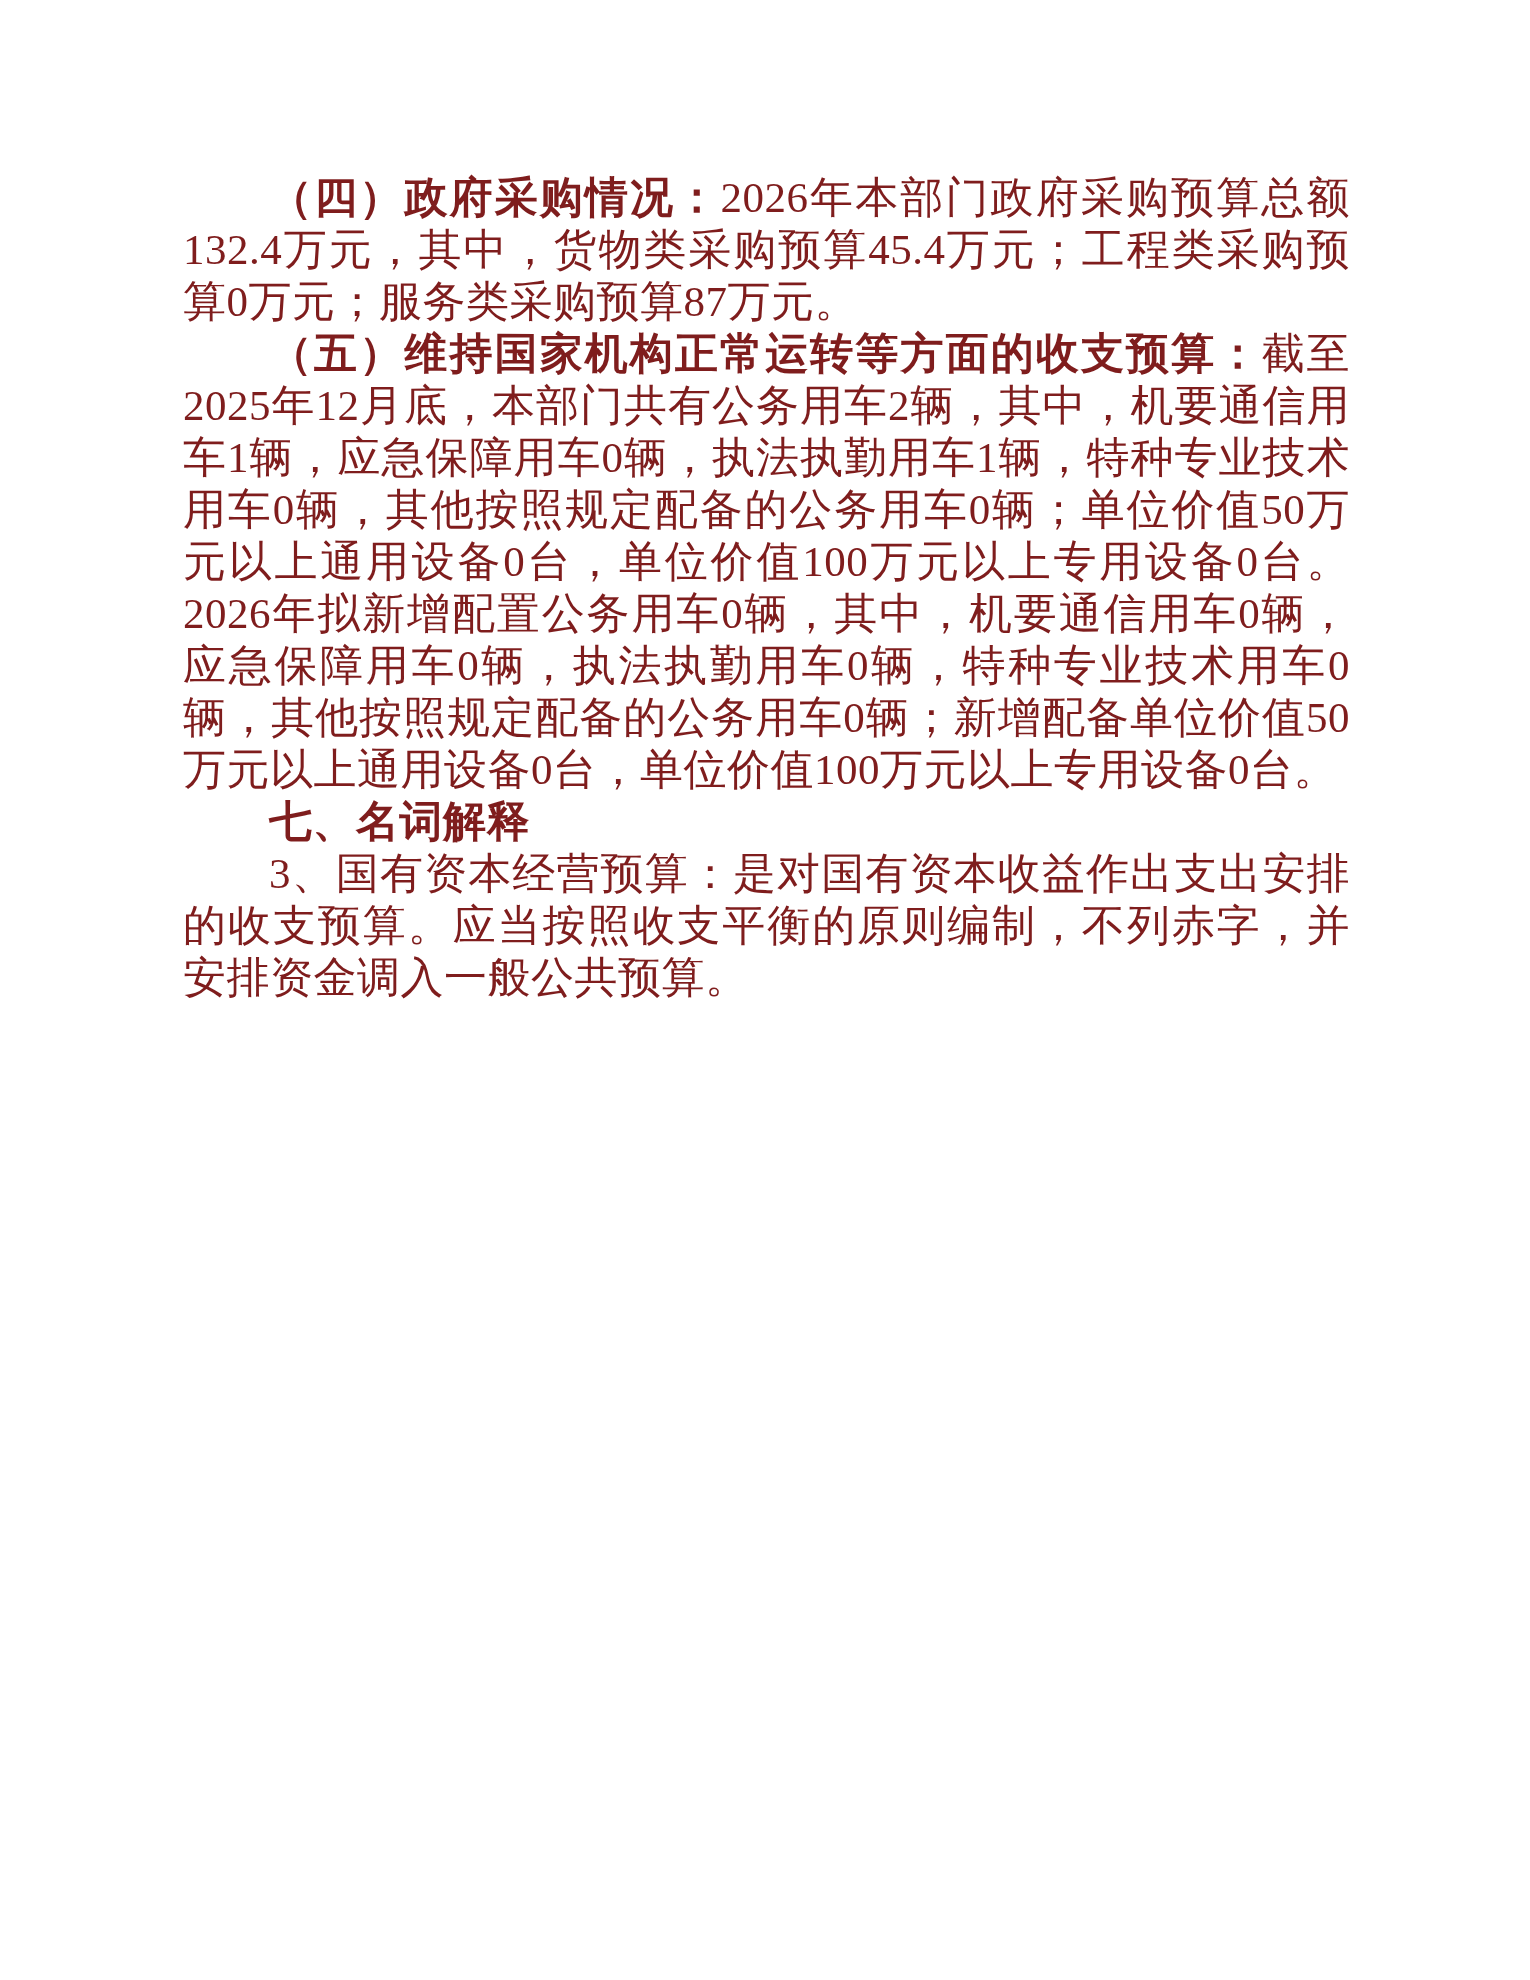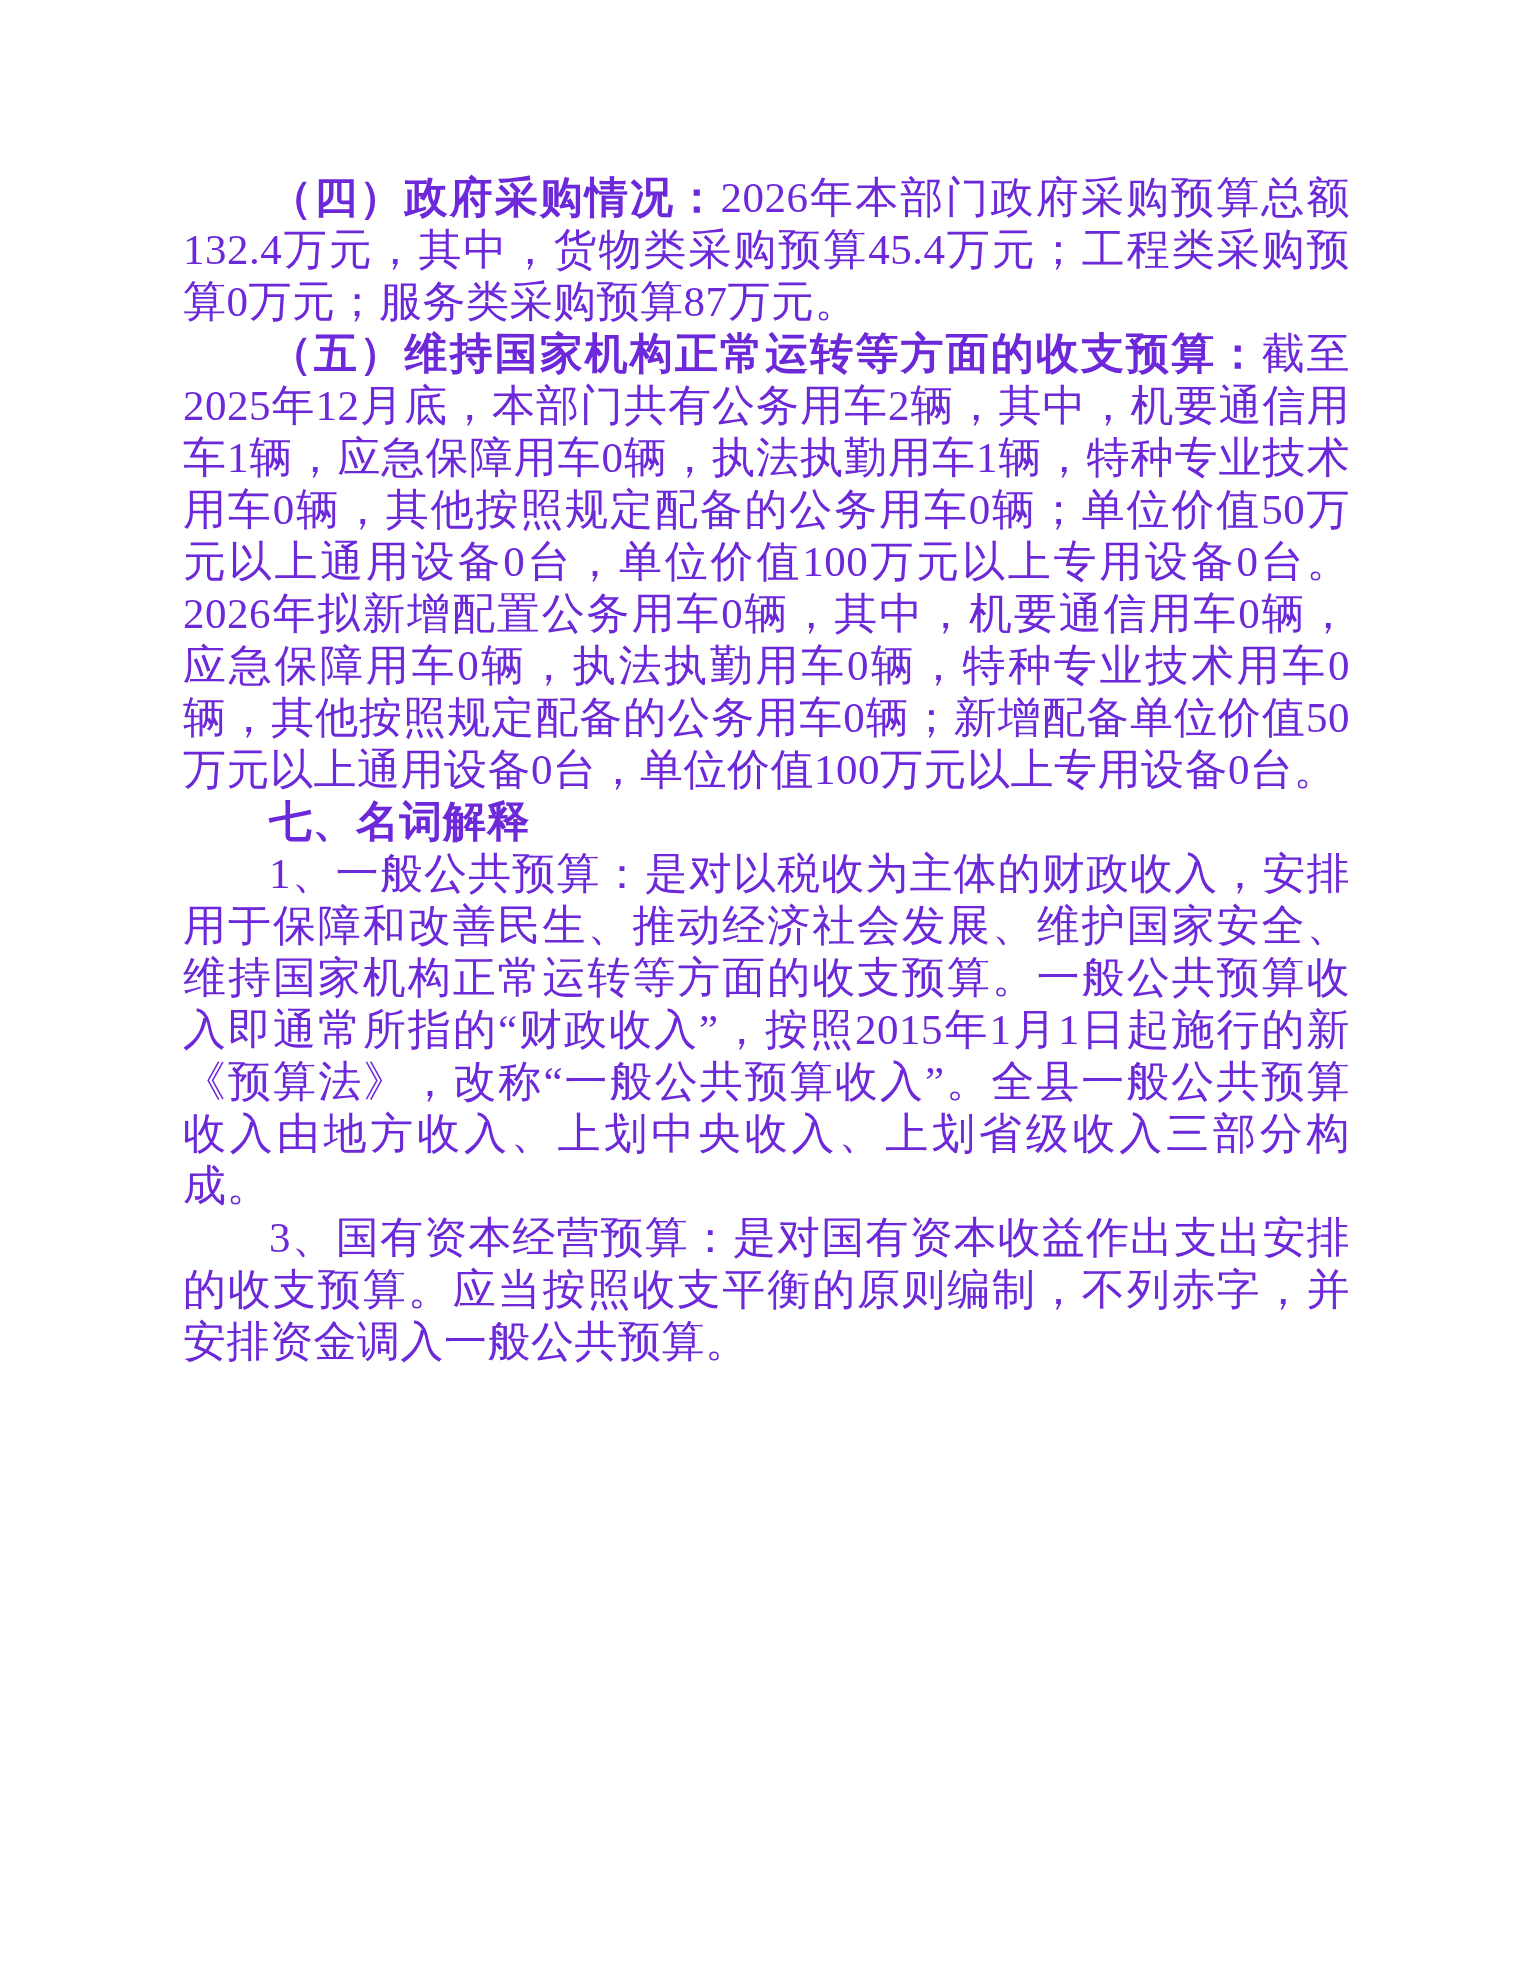--- a/index.html
+++ b/index.html
@@ -3,21 +3,21 @@
 <meta charset="utf-8">
 <style>
   * { margin: 0; padding: 0; box-sizing: border-box; }
   html, body { background: #ffffff; }
   .page {
     position: relative;
     width: 1530px;
     height: 1980px;
     margin: 0 auto;
     background: #ffffff;
-    color: #6d28d9;
+    color: #7f1d1d;
     font-family: "Liberation Serif", "DejaVu Serif", serif;
     overflow: hidden;
   }
   .content {
     position: absolute;
     left: 183px;
     top: 172px;
     width: 1167px;
     font-size: 43px;
     line-height: 52px;
@@ -42,19 +42,18 @@
 <div class="page">
   <div class="content">
 
     <p class="para"><span class="lead">（四）政府采购情况：</span><span>2026年本部门政府采购预算总额132.4万元，其中，货物类采购预算45.4万元；工程类采购预算0万元；服务类采购预算87万元。</span></p>
 
     <p class="para"><span class="lead">（五）维持国家机构正常运转等方面的收支预算：</span><span>截至2025年12月底，本部门共有公务用车2辆，其中，机要通信用车1辆，应急保障用车0辆，执法执勤用车1辆，特种专业技术用车0辆，其他按照规定配备的公务用车0辆；单位价值50万元以上通用设备0台，单位价值100万元以上专用设备0台。2026年拟新增配置公务用车0辆，其中，机要通信用车0辆，应急保障用车0辆，执法执勤用车0辆，特种专业技术用车0辆，其他按照规定配备的公务用车0辆；新增配备单位价值50万元以上通用设备0台，单位价值100万元以上专用设备0台。</span></p>
 
 
     <p class="heading">七、名词解释</p>
 
-    <p class="para">1、一般公共预算：是对以税收为主体的财政收入，安排用于保障和改善民生、推动经济社会发展、维护国家安全、维持国家机构正常运转等方面的收支预算。一般公共预算收入即通常所指的“财政收入”，按照2015年1月1日起施行的新《预算法》，改称“一般公共预算收入”。全县一般公共预算收入由地方收入、上划中央收入、上划省级收入三部分构成。</p>
 
 
     <p class="para">3、国有资本经营预算：是对国有资本收益作出支出安排的收支预算。应当按照收支平衡的原则编制，不列赤字，并安排资金调入一般公共预算。</p>
 
   </div>
 </div>
 
 </body></html>

